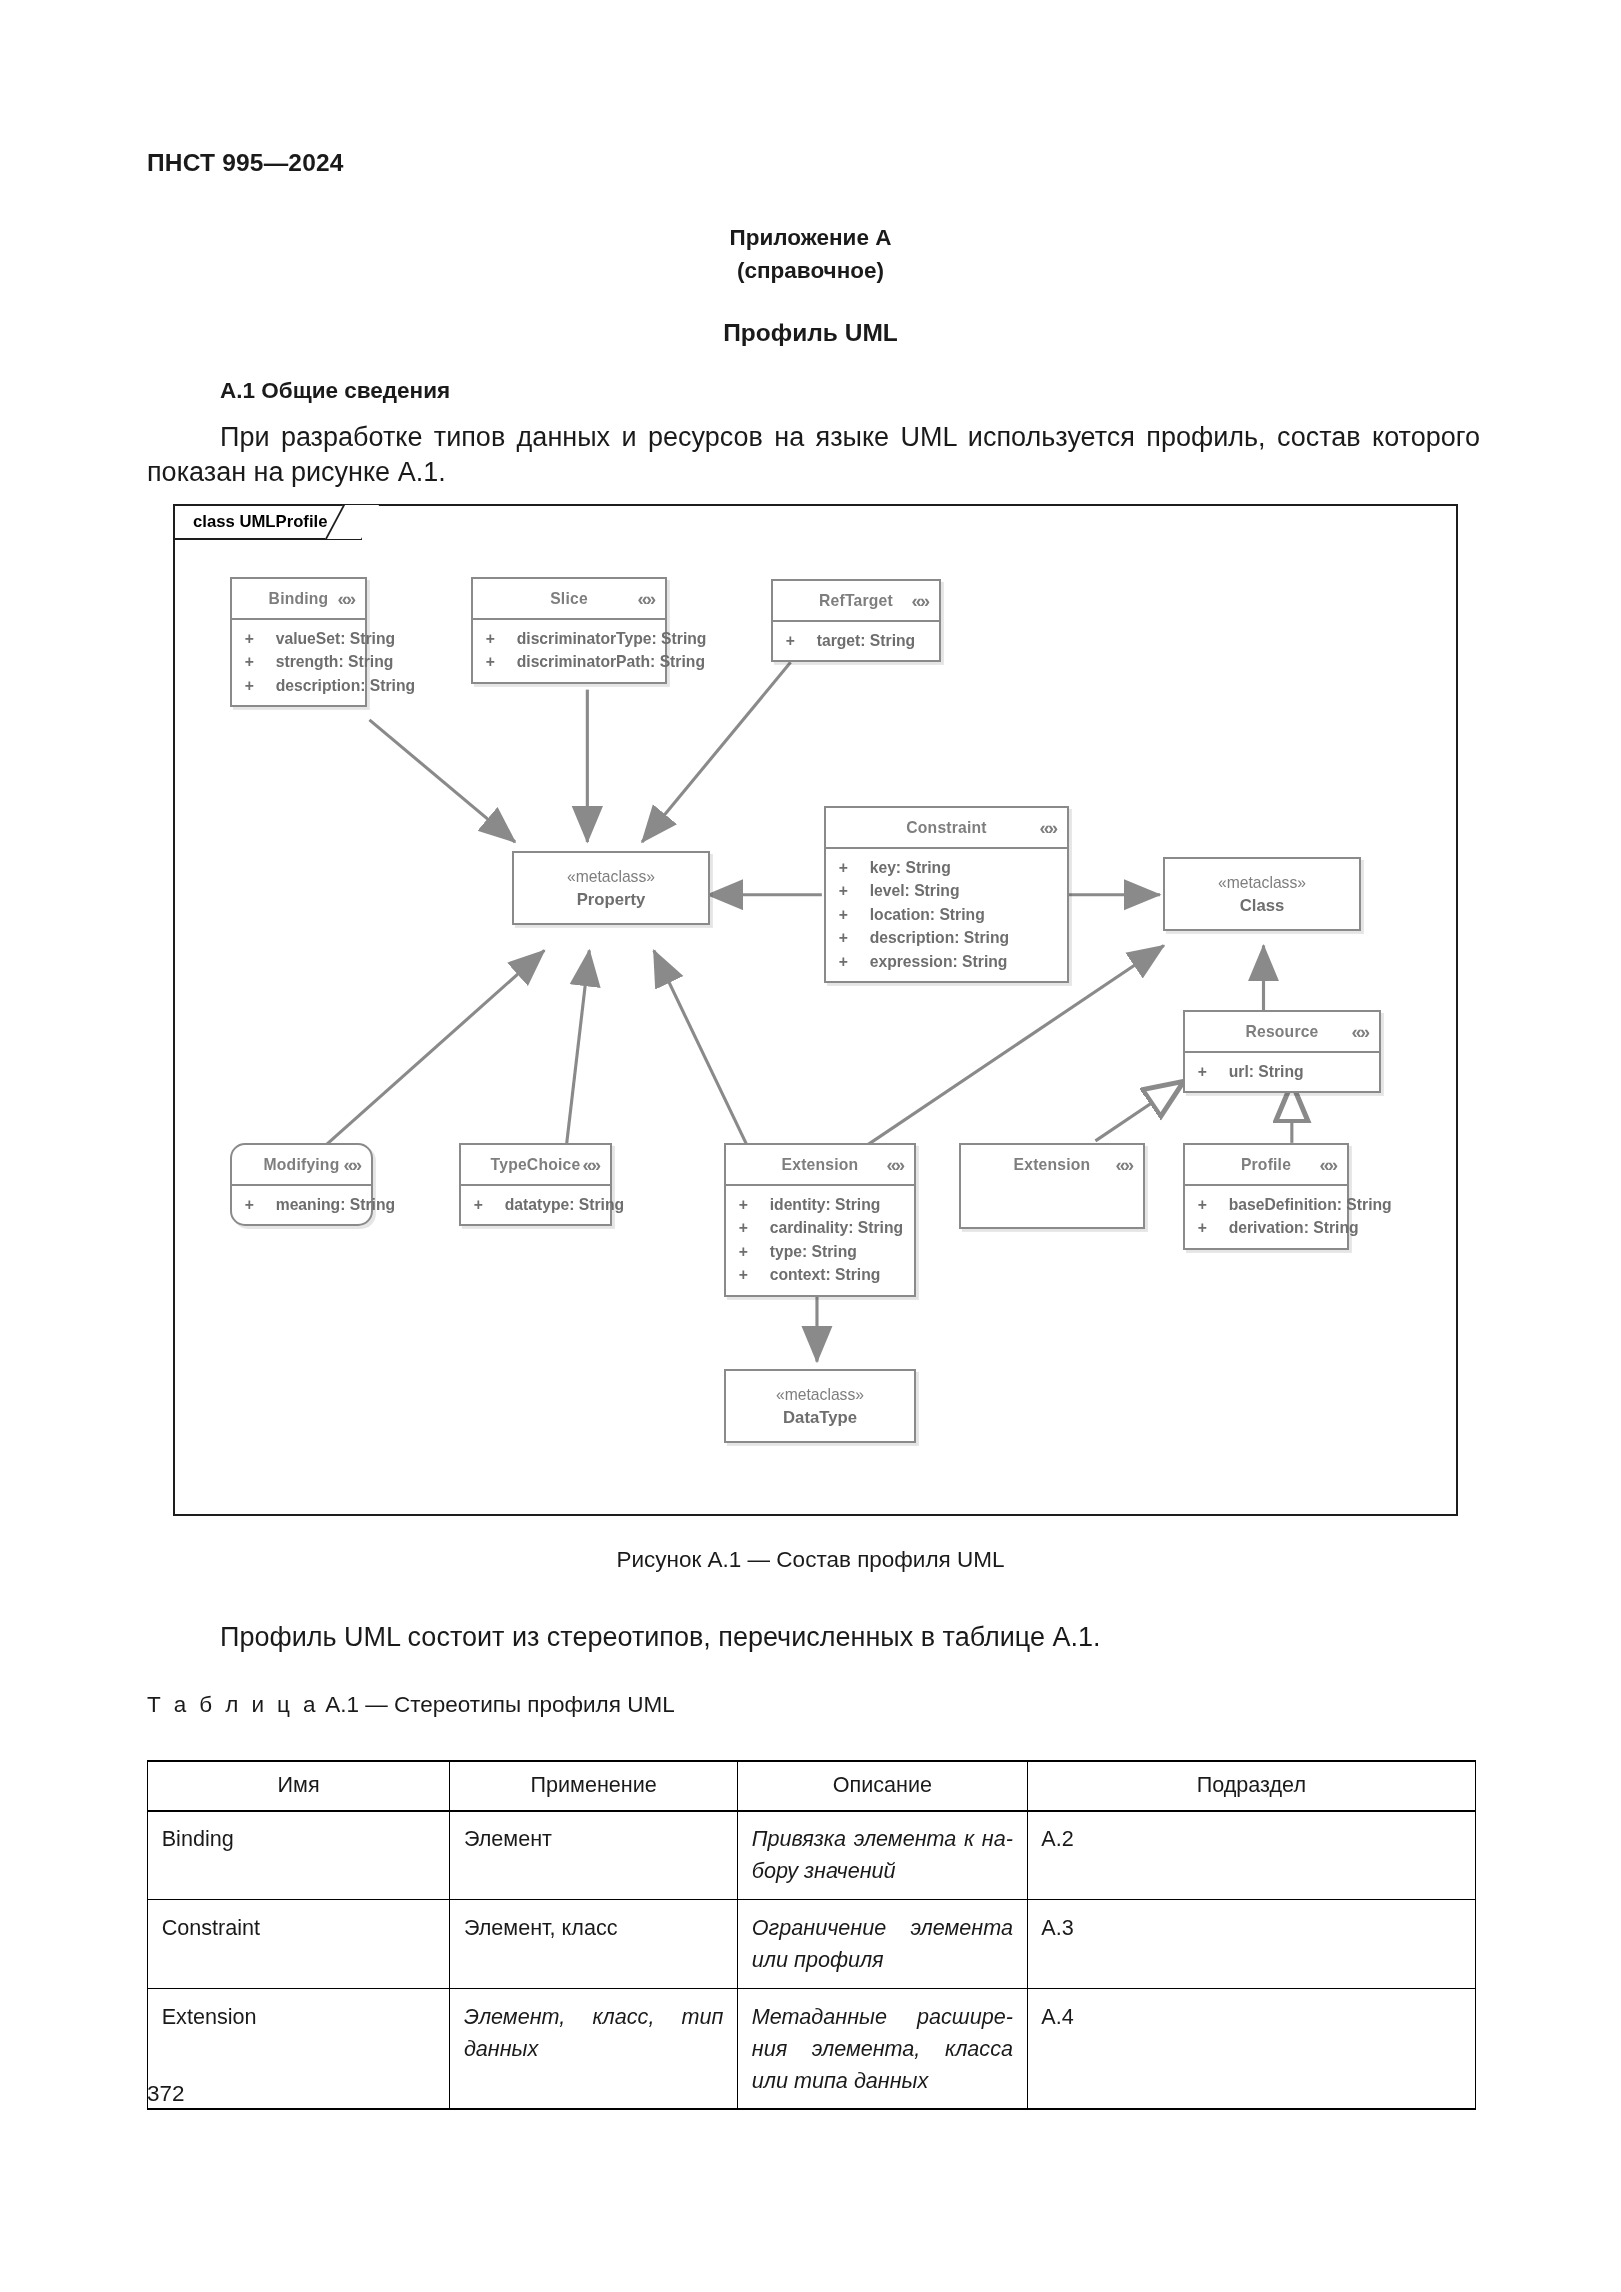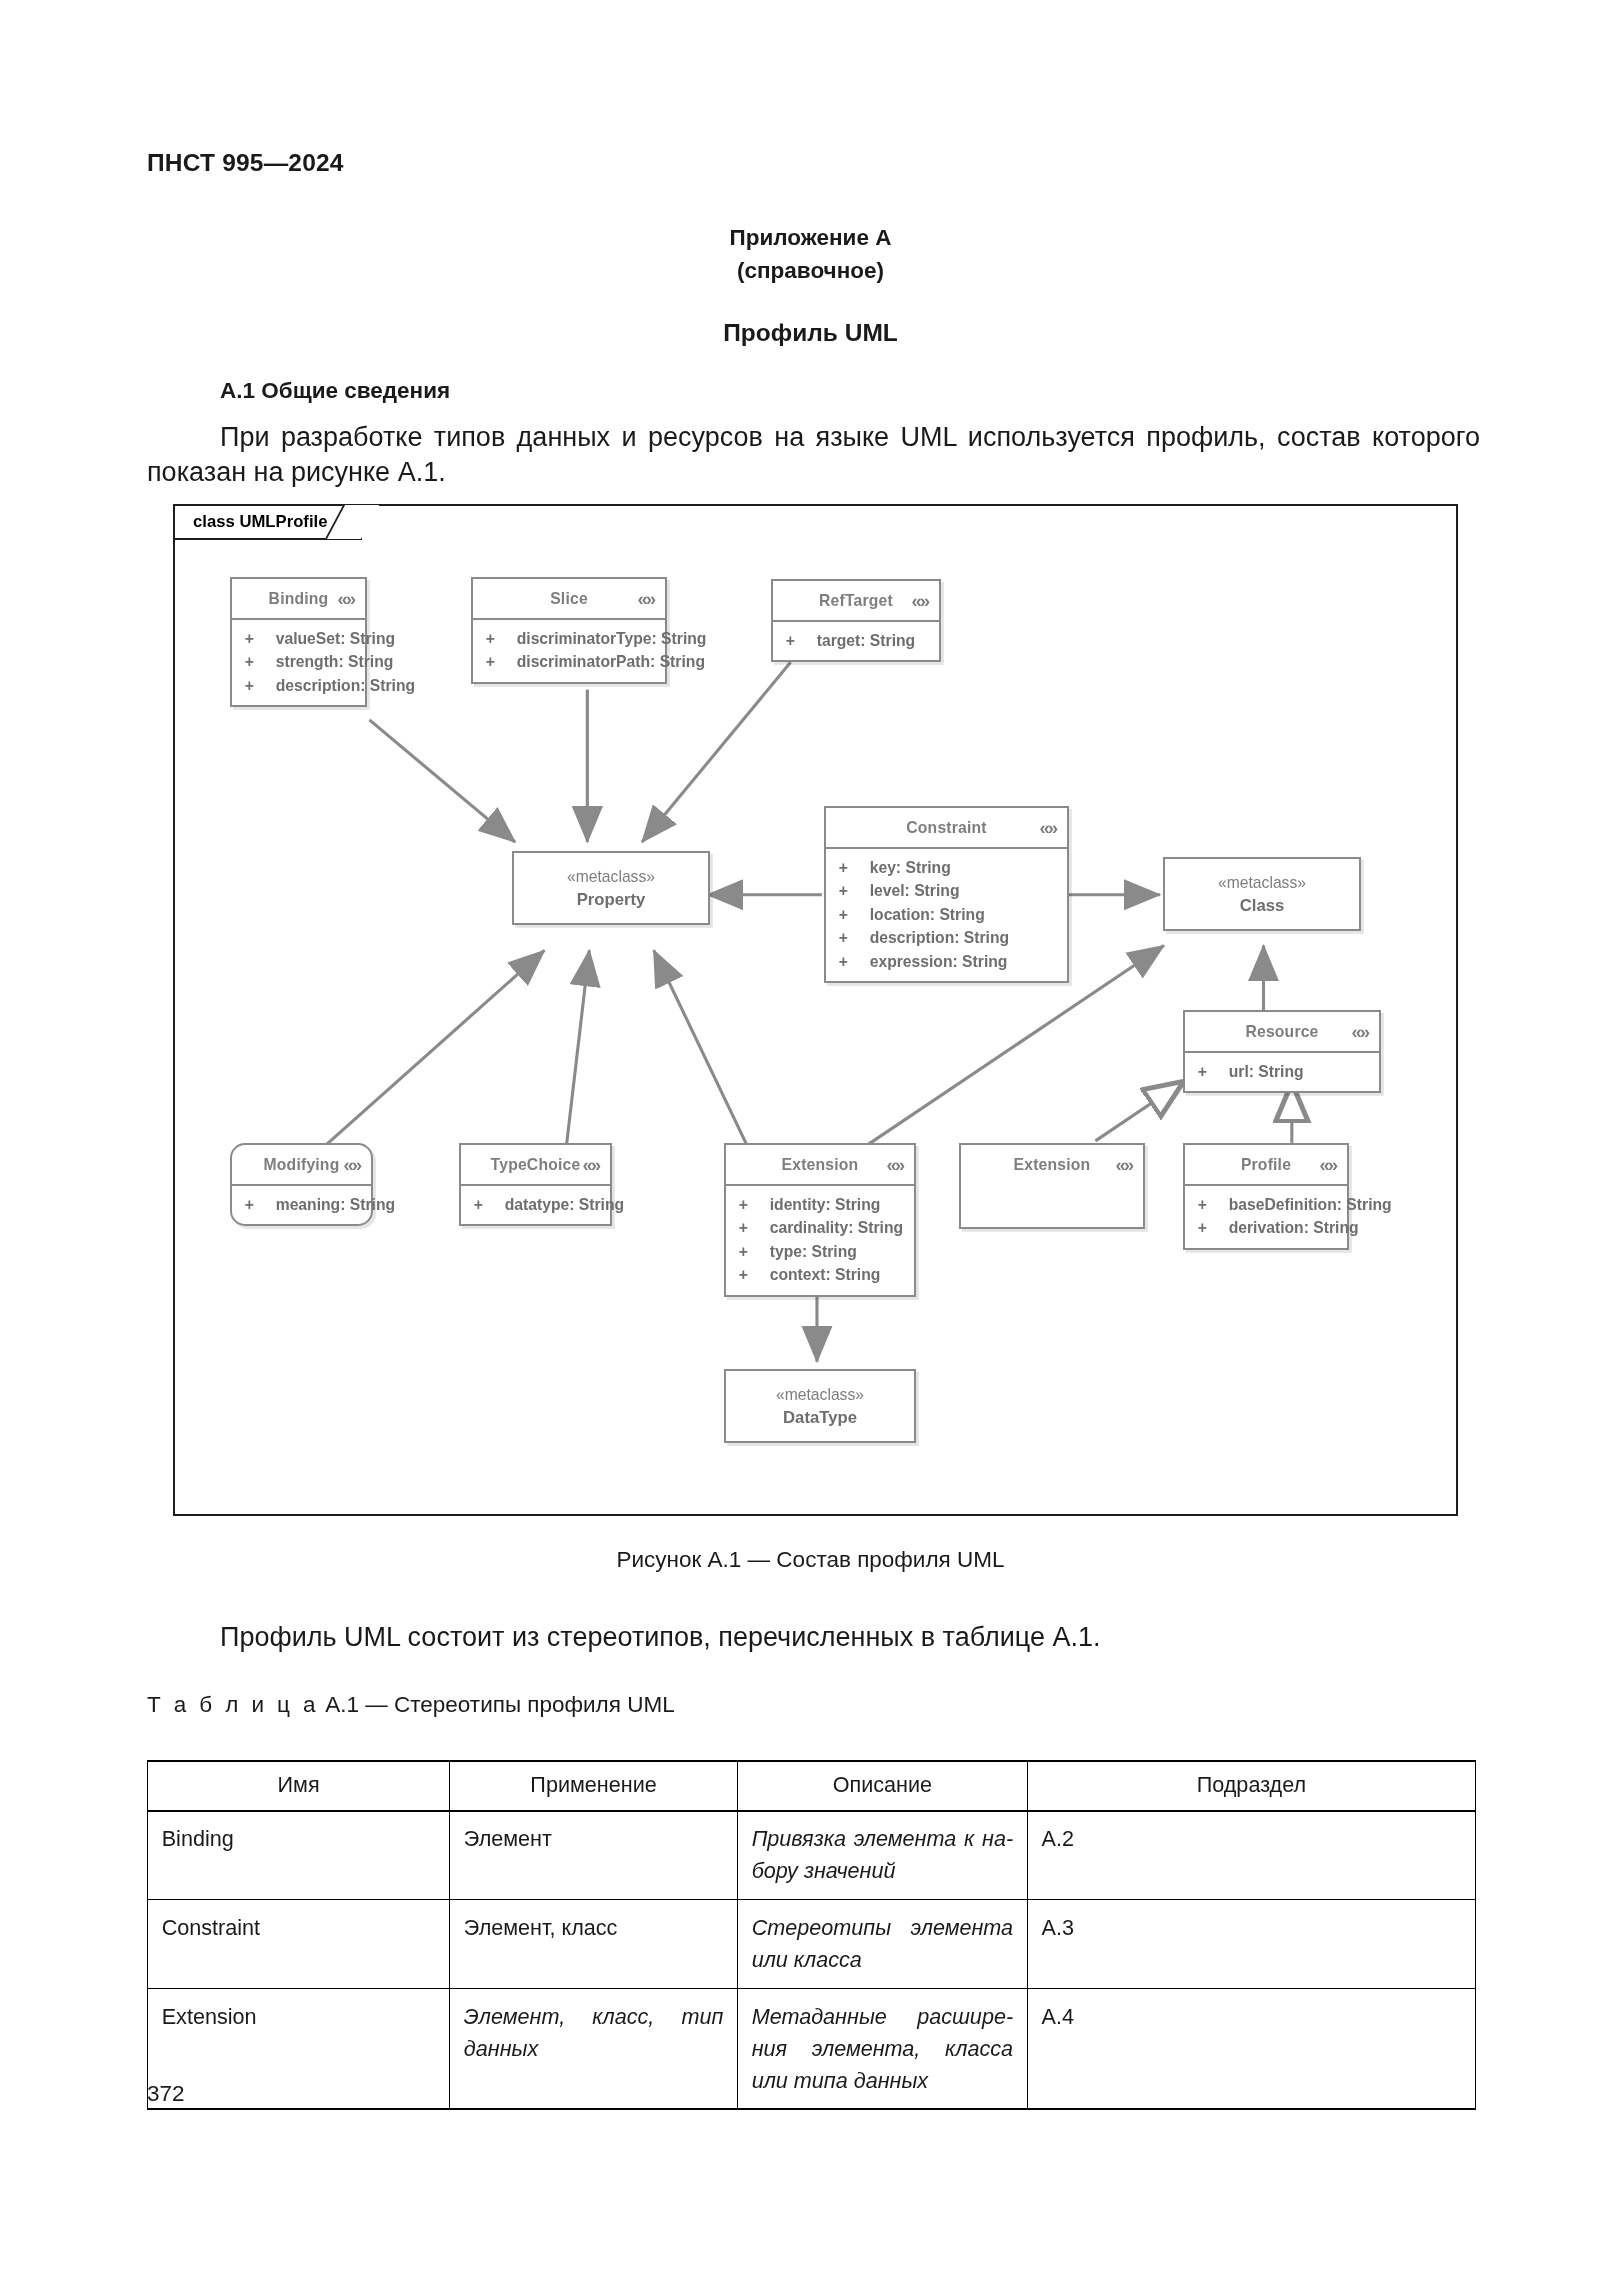--- a/index.html
+++ b/index.html
@@ -528,21 +528,21 @@
     <tbody>
       <tr>
         <td>Binding</td>
         <td>Элемент</td>
         <td class="just">Привязка элемента к на­бору значений</td>
         <td>А.2</td>
       </tr>
       <tr>
         <td>Constraint</td>
         <td>Элемент, класс</td>
-        <td class="just">Стереотипы элемента или класса</td>
+        <td class="just">Ограничение элемента или профиля</td>
         <td>А.3</td>
       </tr>
       <tr>
         <td>Extension</td>
         <td class="just">Элемент, класс, тип дан­ных</td>
         <td class="just">Метаданные расшире­ния элемента, класса или типа данных</td>
         <td>А.4</td>
       </tr>
     </tbody>
   </table>

